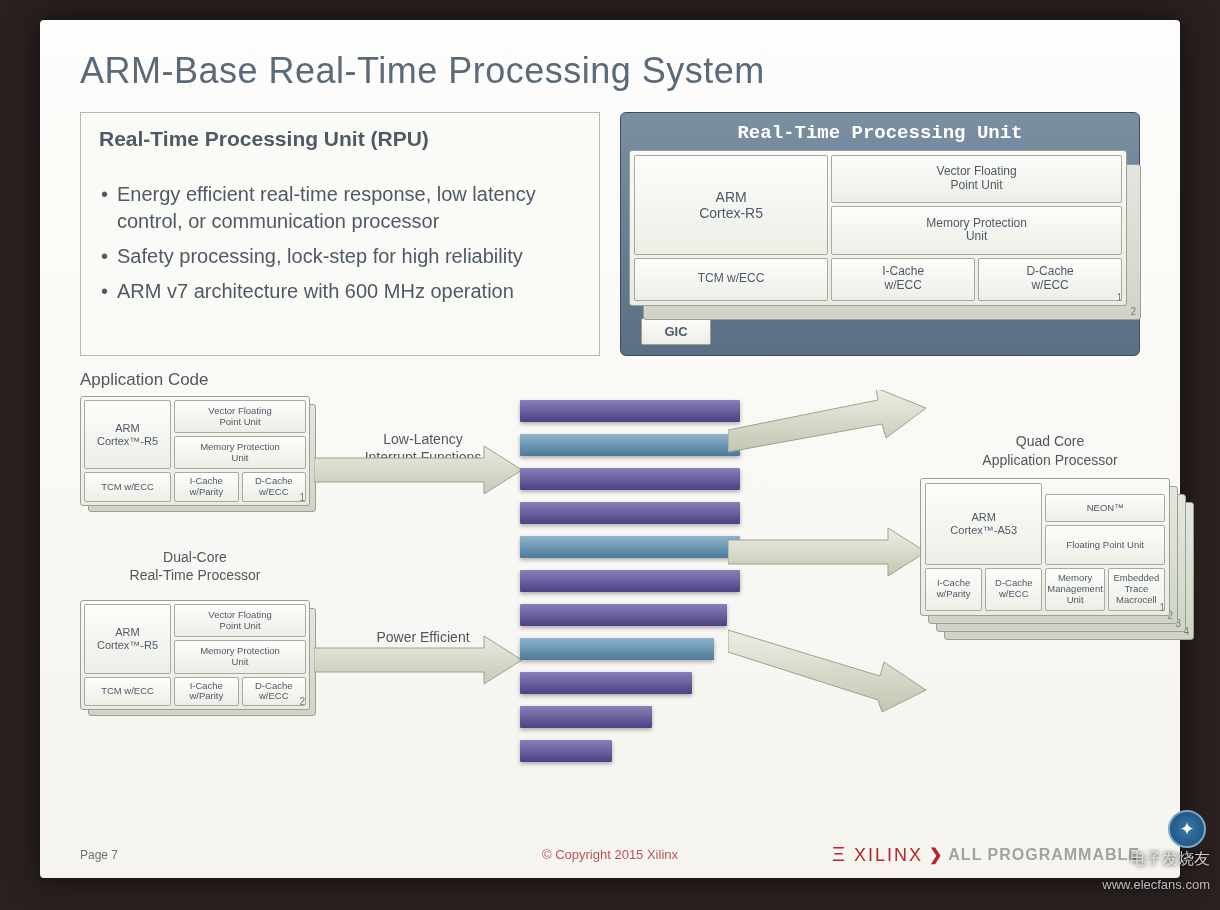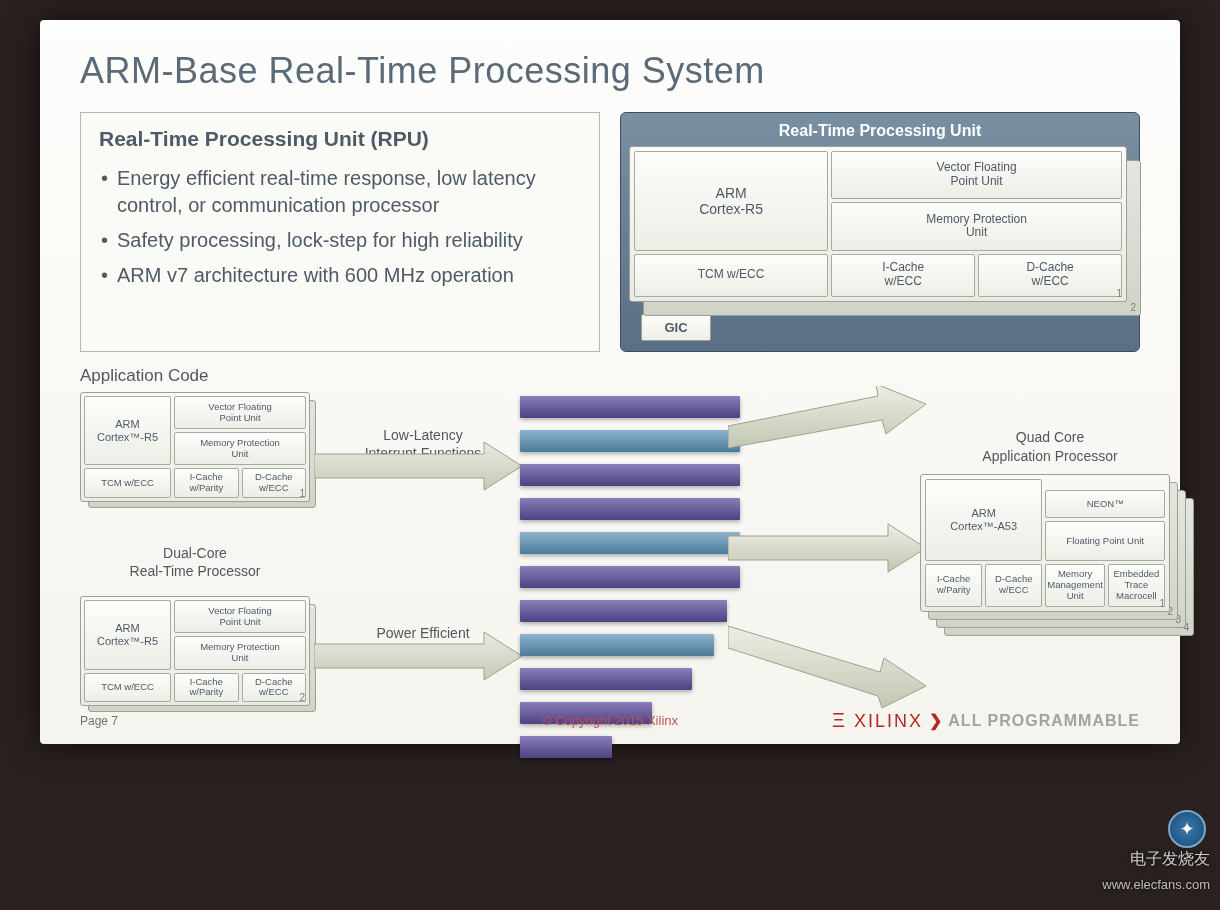--- a/index.html
+++ b/index.html
@@ -6,21 +6,21 @@
   body {
     width: 1220px; height: 910px;
     background: #2a2020;
     font-family: Arial, Helvetica, sans-serif;
     position: relative;
     overflow: hidden;
   }
   .slide {
     position: absolute;
     left: 40px; top: 20px;
-    width: 1140px; height: 724px;
+    width: 1140px; height: 858px;
     background: linear-gradient(#fdfdfb, #f5f4ef);
     box-shadow: 0 0 30px rgba(0,0,0,0.6);
     border-radius: 4px;
     padding: 30px 40px 20px 40px;
   }
   .title {
     font-size: 36px;
     color: #5a6a78;
     font-weight: 400;
     margin-bottom: 20px;
@@ -30,21 +30,21 @@
   .rpu-box {
     flex: 0 0 520px;
     border: 1px solid #b8b8b0;
     padding: 14px 18px;
     background: #fafaf6;
   }
   .rpu-box h2 {
     font-size: 21px;
     color: #4e5a66;
     font-weight: bold;
-    margin-bottom: 10px;
+    margin-bottom: 26px;
   }
   .rpu-box ul { list-style: none; }
   .rpu-box li {
     font-size: 20px;
     color: #4e5a66;
     padding: 4px 0 4px 18px;
     position: relative;
     line-height: 1.35;
   }
   .rpu-box li::before {
@@ -59,23 +59,24 @@
   .rtpu-outer {
     background: linear-gradient(#7b8fa3, #5a6f84);
     border: 1px solid #3d4d5c;
     border-radius: 6px;
     padding: 6px 8px 10px 8px;
     color: #fff;
     position: relative;
   }
   .rtpu-title {
     text-align: center;
-    font-size: 16px;
+    font-size: 19px;
     font-weight: bold;
     padding: 3px 0 6px 0;
+    font-family: Liberation Mono, monospace;
   }
   .core-card {
     background: linear-gradient(#f9faf8, #e8eae4);
     border: 1px solid #9aa194;
     border-radius: 3px;
     padding: 4px;
     color: #4e5a66;
     position: relative;
   }
   .core-stack {

